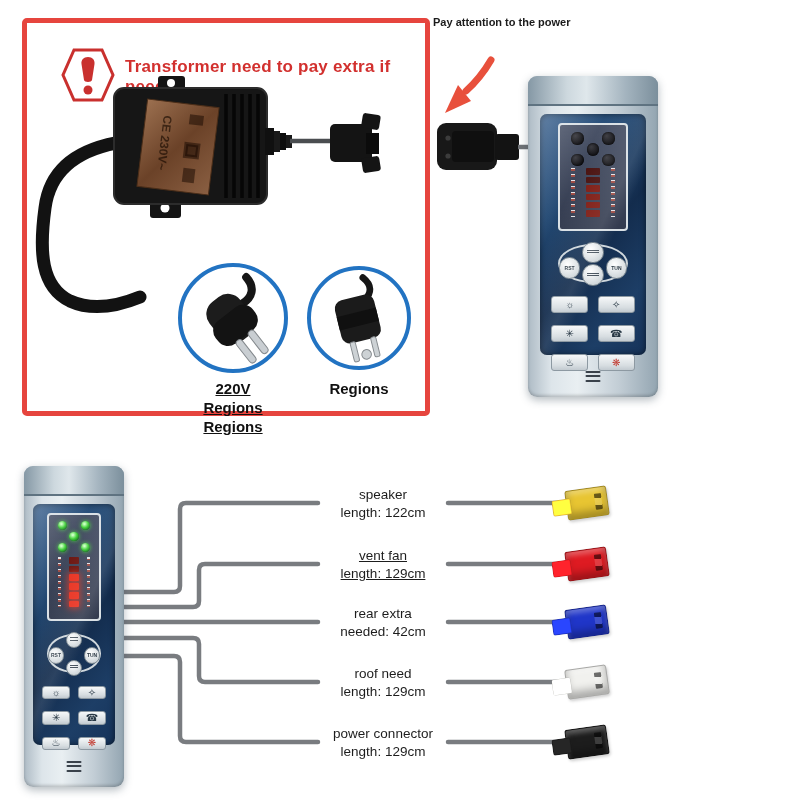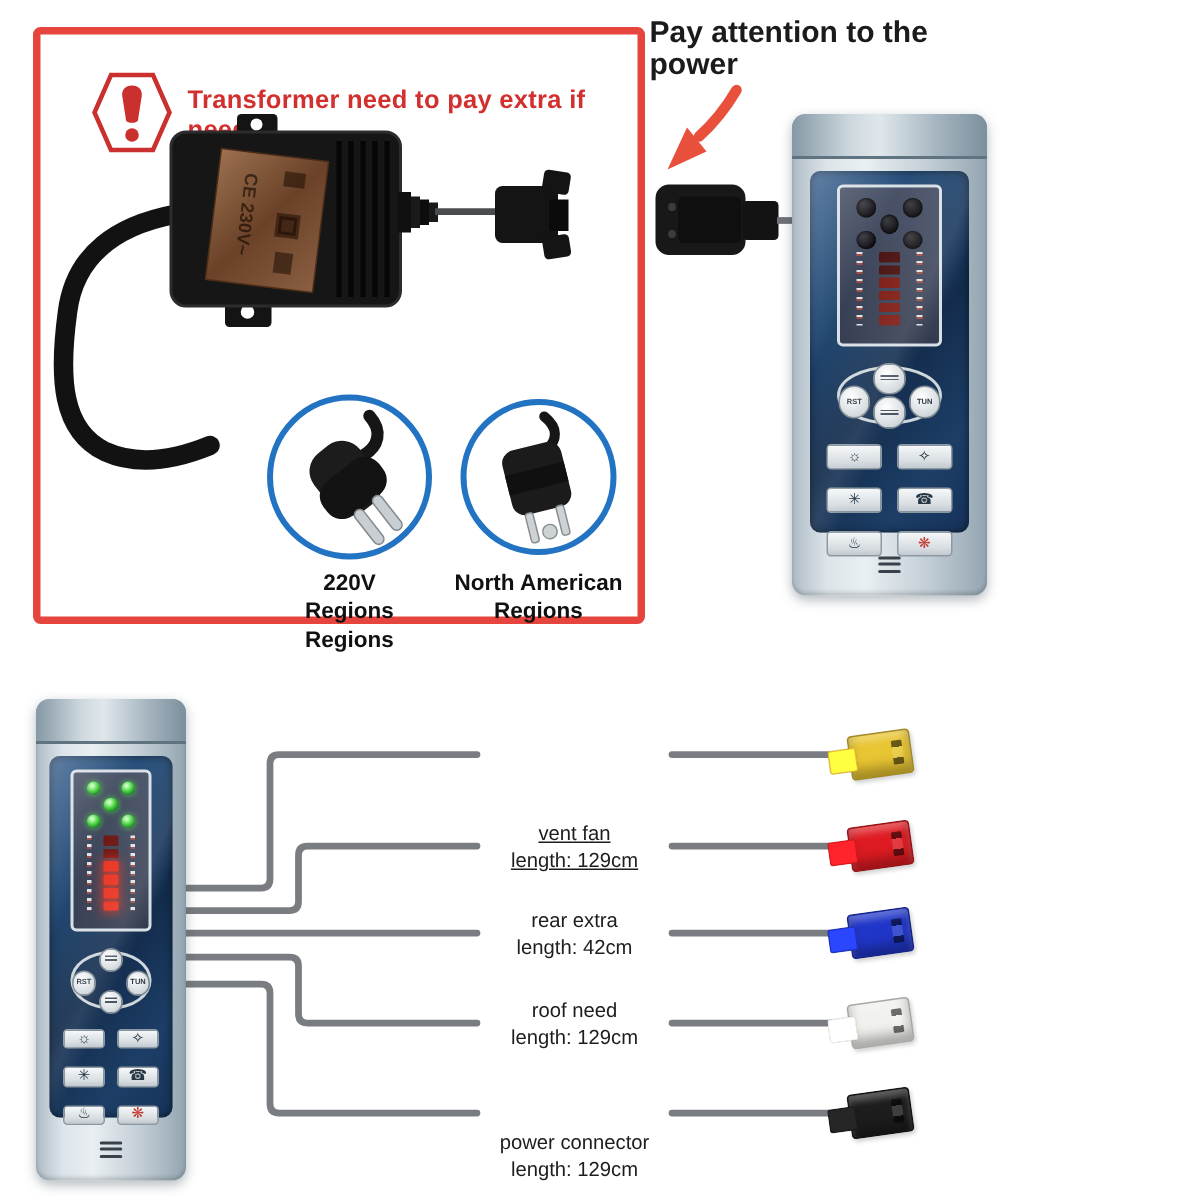--- a/index.html
+++ b/index.html
@@ -12,25 +12,25 @@
   .warn-icon{position:absolute;left:34px;top:24px;width:54px;height:56px;}
   .warn-title{position:absolute;left:98px;top:34px;width:322px;font-size:17px;font-weight:700;
               color:#d2302e;letter-spacing:.2px;}
 
   
   .plug-circle{position:absolute;border:4px solid #2273c2;border-radius:50%;background:#fff;box-sizing:border-box;}
   .circle-eu{left:151px;top:240px;width:110px;height:110px;}
   .circle-us{left:280px;top:243px;width:104px;height:104px;}
   .plug-label{position:absolute;text-align:center;font-weight:700;color:#111;
               font-size:15px;line-height:19px;}
-  .label-eu{left:145px;top:356px;width:122px;}
+  .label-eu{left:145px;top:356px;width:122px;text-decoration:underline;}
   .label-us{left:258px;top:356px;width:148px;}
 
   
-  .note{position:absolute;left:433px;top:12px;width:230px;font-size:20px;font-weight:700;
+  .note{position:absolute;left:433px;top:12px;width:230px;font-size:11px;font-weight:700;
         color:#1b1b1b;line-height:21px;}
 
   
   .art{position:absolute;left:0;top:0;width:801px;height:800px;z-index:1;}
 
   
   .device{position:absolute;border-radius:9px;z-index:2;
           background:linear-gradient(90deg,#aebbc5 0%,#dde5ea 18%,#e9eff2 38%,#c2cdd5 70%,#93a5b1 100%);
           box-shadow:0 3px 8px rgba(40,60,75,.35), inset 0 -2px 3px rgba(0,0,0,.18);}
   .device .cap{position:absolute;left:0;top:0;right:0;height:30px;border-radius:9px 9px 0 0;
@@ -143,21 +143,20 @@
         </g>
       </svg>
     </div>
 
     <div class="plug-label label-eu">
       <div>220V</div>
       <div>Regions</div>
       <div>Regions</div>
     </div>
     <div class="plug-label label-us">
-      <div>North American</div>
       <div>Regions</div>
     </div>
   </div>
 
   <div class="note">
     <div>Pay attention to the power</div>
   </div>
 
   <svg class="art" viewBox="0 0 801 800">
     <defs>
@@ -337,33 +336,37 @@
           </div>
       </div>
     </div>
     <div class="menu-lines">
         <i></i>
         <i></i>
         <i></i>
       </div>
   </div>
 
+  <div class="cable-label" style="left:319px;top:486px;">
+    <div>speaker</div>
+    <div>length: 122cm</div>
+  </div>
   <div class="cable-label" style="left:319px;top:547px;text-decoration:underline;">
     <div>vent fan</div>
     <div>length: 129cm</div>
   </div>
   <div class="cable-label" style="left:319px;top:605px;">
     <div>rear extra</div>
-    <div>length: 42cm</div>
+    <div>needed: 42cm</div>
   </div>
   <div class="cable-label" style="left:319px;top:665px;">
     <div>roof need</div>
     <div>length: 129cm</div>
   </div>
-  <div class="cable-label" style="left:319px;top:725px;margin-top:28px;">
+  <div class="cable-label" style="left:319px;top:725px;">
     <div>power connector</div>
     <div>length: 129cm</div>
   </div>
 
   <div class="connector" style="left: 566px; top: 488px; background-color: rgb(232, 197, 50);"></div>
   <div class="connector" style="left: 566px; top: 549px; background-color: rgb(222, 27, 34);"></div>
   <div class="connector" style="left: 566px; top: 607px; background-color: rgb(32, 54, 201);"></div>
   <div class="connector" style="left: 566px; top: 667px; background-color: rgb(241, 241, 238);"></div>
   <div class="connector" style="left: 566px; top: 727px; background-color: rgb(29, 29, 29);"></div>
 

